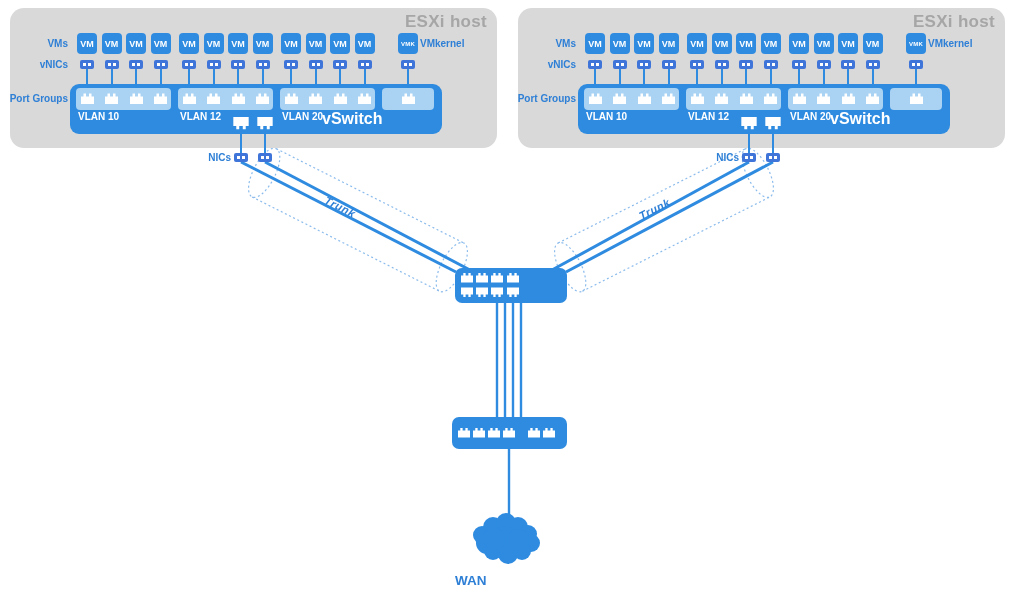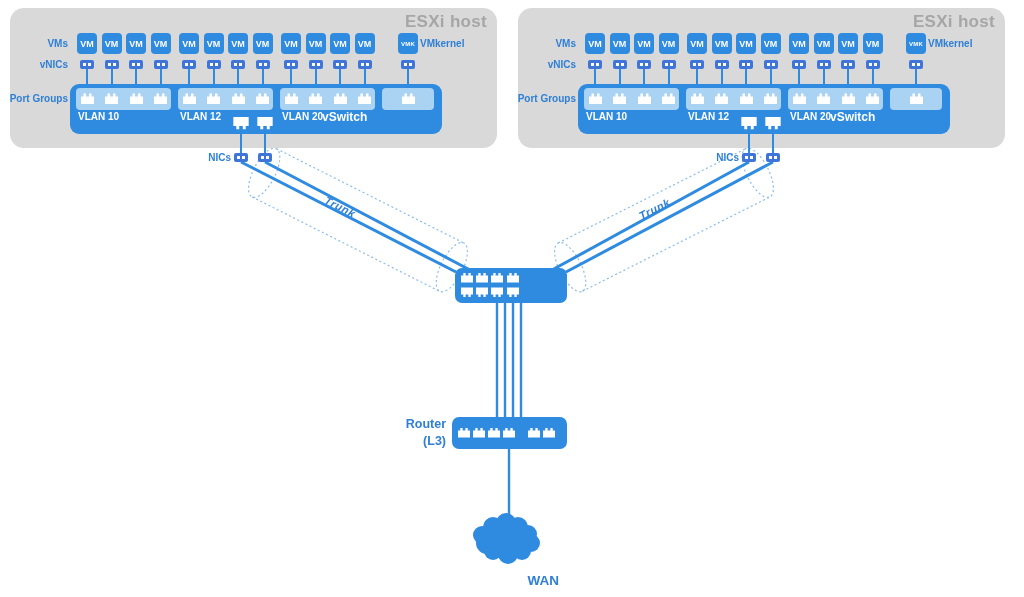--- a/index.html
+++ b/index.html
@@ -20,36 +20,36 @@
   .vm{position:absolute;width:20px;height:21px;background:var(--blue);border-radius:4px;color:#fff;
       font-size:9px;font-weight:bold;display:flex;align-items:center;justify-content:center}
   .vm.vmk{font-size:6px;letter-spacing:.2px}
   .chip{position:absolute;width:14px;height:9px;background:var(--chip);border-radius:2px;
         display:flex;align-items:center;justify-content:center;gap:2px}
   .chip i{width:3px;height:3px;background:#fff;display:block}
   .vline{position:absolute;width:2px;background:var(--blue)}
   .bar{position:absolute;left:60px;top:76px;width:372px;height:50px;background:var(--blue);border-radius:9px}
   .subbar{position:absolute;top:4px;height:22px;background:var(--lblue);border-radius:4px}
   .vlanlbl{position:absolute;color:#fff;font-weight:bold;font-size:10px;white-space:nowrap}
-  .vswlbl{position:absolute;color:#fff;font-weight:bold;font-size:12px;white-space:nowrap}
+  .vswlbl{position:absolute;color:#fff;font-weight:bold;font-size:16px;white-space:nowrap}
   .porticon{position:absolute;line-height:0}
   .porticon svg{display:block}
   .porticon path{fill:#fff}
   .porticon.down svg{transform:rotate(180deg)}
   .device{position:absolute;background:var(--blue);border-radius:7px}
   .switch{left:455px;top:268px;width:112px;height:35px}
   .router{left:452px;top:417px;width:115px;height:32px}
   .device-label{position:absolute;text-align:right;color:var(--tblue);font-weight:bold;font-size:12.5px;line-height:17px}
   .switch-label{left:330px;top:268px;width:120px}
   .router-label{left:328px;top:416px;width:118px}
   .trunk-label{position:absolute;color:var(--tblue);font-weight:bold;font-style:italic;font-size:11px;
                letter-spacing:.6px;white-space:nowrap;transform-origin:0 0}
   .trunk-left{left:328px;top:194px;transform:rotate(26.7deg)}
   .trunk-right{left:637px;top:211px;transform:rotate(-26.7deg)}
-  .wan-label{position:absolute;left:455px;top:573px;width:104px;text-align:right;color:var(--tblue);
+  .wan-label{position:absolute;left:455px;top:573px;width:104px;text-align:left;color:var(--tblue);
              font-weight:bold;font-size:13.5px}
 </style>
 </head>
 <body>
 
 <div class="canvas">
 
   <svg class="wires" width="1024" height="597">
 
     <g class="tube" transform="translate(358,220) rotate(26.7)">
@@ -507,24 +507,20 @@
         <svg width="12" height="11" viewBox="0 0 13 11">
           <path d="M0 11 V3.4 H2.5 V0.6 H5 V3.4 H8 V0.6 H10.5 V3.4 H13 V11 Z"></path>
         </svg>
       </div>
       <div class="porticon" style="left: 91px; top: 10px;">
         <svg width="12" height="11" viewBox="0 0 13 11">
           <path d="M0 11 V3.4 H2.5 V0.6 H5 V3.4 H8 V0.6 H10.5 V3.4 H13 V11 Z"></path>
         </svg>
       </div>
     </div>
-  <div class="device-label router-label">
-    <div>Router</div>
-    <div>(L3)</div>
-  </div>
 
   <div class="wan-label">WAN</div>
 <div class="vline" style="left: 240px; top: 131px; height: 22px;"></div>
     <div class="chip" style="left: 234px; top: 153px;">
       <i></i>
       <i></i>
     </div>
     <div class="vline" style="left: 264px; top: 131px; height: 22px;"></div>
     <div class="chip" style="left: 258px; top: 153px;">
       <i></i>

